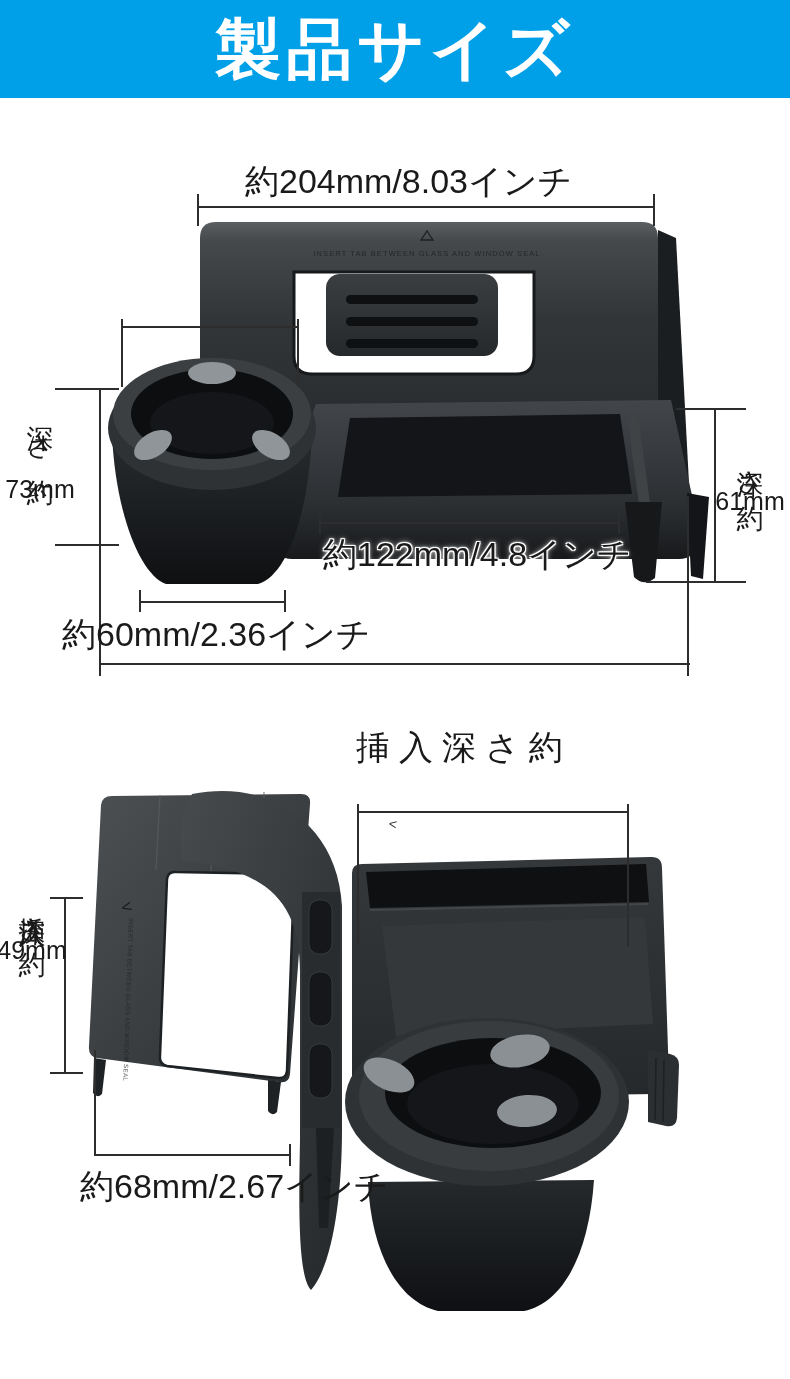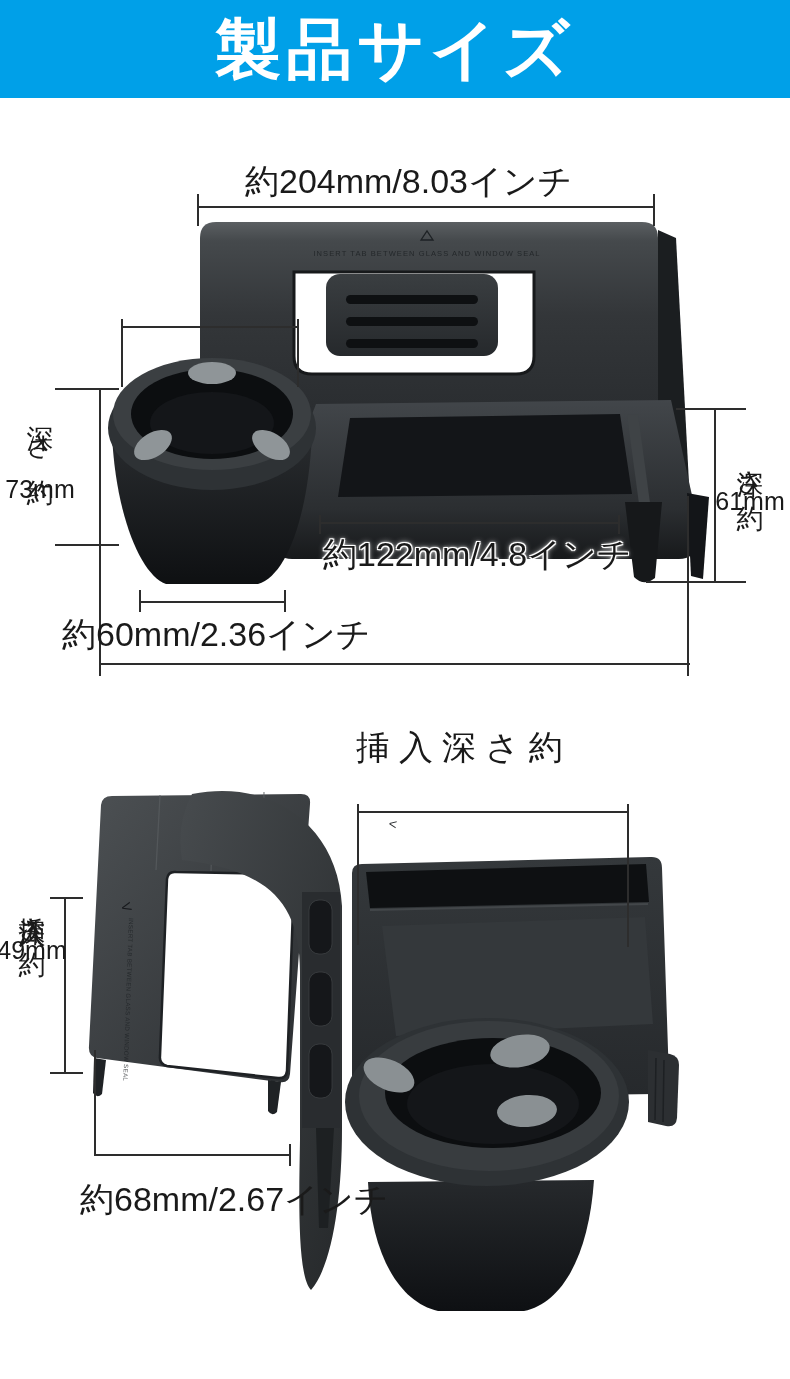--- a/index.html
+++ b/index.html
@@ -210,15 +210,15 @@
     <div class="dim" style="left:50px;top:177px;width:33px;height:2px;"></div>
     <div class="dim" style="left:50px;top:352px;width:33px;height:2px;"></div>
     <div class="vwrap" style="left:0px;top:176px;width:64px;">
       <span class="vtext" style="letter-spacing:1px;">挿入深さ約</span>
       <span class="vval" style="margin-top:4px;">49mm</span>
     </div>
 
     <div class="dim" style="left:94px;top:330px;width:2px;height:106px;"></div>
     <div class="dim" style="left:95px;top:434px;width:196px;height:2px;"></div>
     <div class="dim" style="left:289px;top:424px;width:2px;height:22px;"></div>
-    <div class="lbl ctr" style="left:80px;top:447px;width:250px;margin-top:13px;">約68mm/2.67インチ</div>
+    <div class="lbl ctr" style="left:80px;top:447px;width:250px;">約68mm/2.67インチ</div>
   </div>
 </div>
 
 </body></html>

